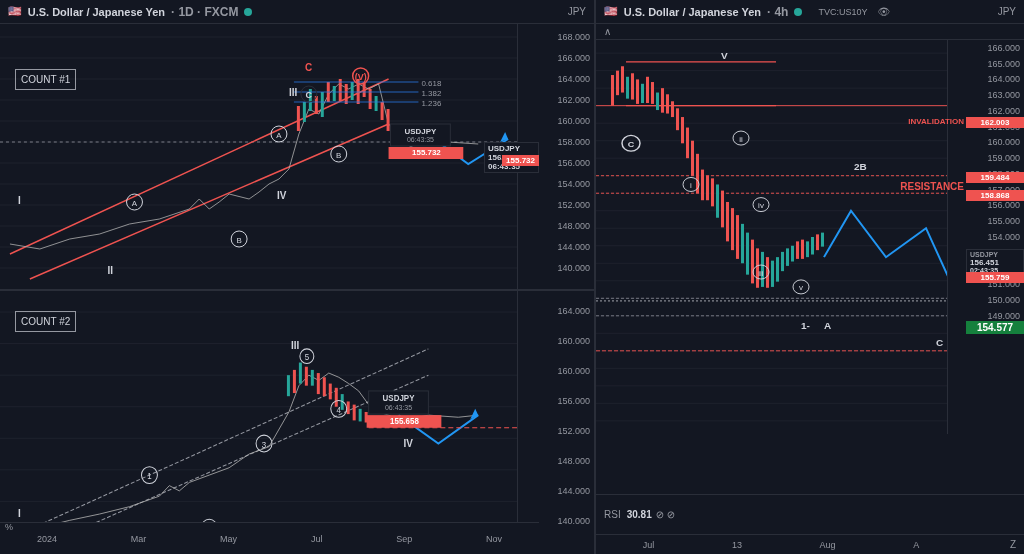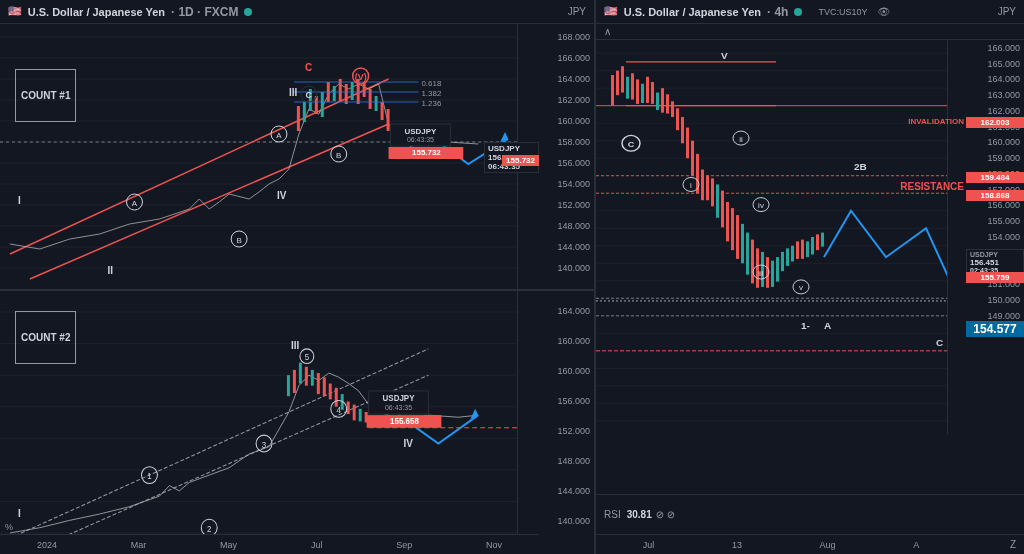--- a/index.html
+++ b/index.html
@@ -96,22 +96,22 @@
       bottom: 0;
     }
 
     
     .count-box {
       position: absolute;
       border: 1px solid #9598a1;
       background: transparent;
       color: #d1d4dc;
       font-size: 10px;
-      padding: 20px 5px;
-      font-weight: 700;
+      padding: 4px 5px;
+      font-weight: 400;
     }
 
     
     .price-tag {
       position: absolute;
       right: 55px;
       font-size: 9px;
       font-weight: 700;
       padding: 1px 3px;
       transform: translateY(-50%);
@@ -386,21 +386,21 @@
       <div class="price-label" style="top: 20px;">164.000</div>
       <div class="price-label" style="top: 50px;">160.000</div>
       <div class="price-label" style="top: 80px;">160.000</div>
       <div class="price-label" style="top: 110px;">156.000</div>
       <div class="price-label" style="top: 140px;">152.000</div>
       <div class="price-label" style="top: 170px;">148.000</div>
       <div class="price-label" style="top: 200px;">144.000</div>
       <div class="price-label" style="top: 230px;">140.000</div>
     </div>
 
-    <div style="position:absolute; bottom:0; left:0; right:55px; height:20px; display:flex; align-items:center; border-top:1px solid #2a2e39; background:#131722;">
+    <div style="position:absolute; bottom:0; left:0; right:55px; height:32px; display:flex; align-items:center; border-top:1px solid #2a2e39; background:#131722;">
       <div style="display:flex; width:100%; justify-content:space-around; font-size:9px; color:#9598a1;">
         <span>2024</span>
         <span>Mar</span>
         <span>May</span>
         <span>Jul</span>
         <span>Sep</span>
         <span>Nov</span>
       </div>
     </div>
 
@@ -573,21 +573,21 @@
     <div style="position:absolute; top:33%; right:0; width:58px; background:#ef5350; color:#fff; font-size:8px; font-weight:700; padding:1px 3px; text-align:center;">158.868</div>
 
     <div style="position:absolute; top:46%; right:0; width:58px; background:#131722; color:#d1d4dc; font-size:8px; font-weight:700; padding:1px 3px; border:1px solid #2a2e39;">
       <div style="font-size:7px; color:#9598a1;">USDJPY</div>
       <div>156.451</div>
       <div style="font-size:7px;">02:43:35</div>
     </div>
 
     <div style="position:absolute; top:51%; right:0; width:58px; background:#ef5350; color:#fff; font-size:8px; font-weight:700; padding:1px 3px; text-align:center;">155.759</div>
 
-    <div style="position:absolute; top:62%; right:0; width:58px; background:#0369a1; color:#fff; font-size:12px; font-weight:700; padding:1px 3px; text-align:center;">154.577</div>
+    <div style="position:absolute; top:62%; right:0; width:58px; background:#15803d; color:#fff; font-size:10px; font-weight:700; padding:1px 3px; text-align:center;">154.577</div>
   </div>
 
   <div class="rsi-area">
     <span style="margin-right:6px;">RSI</span>
     <span style="color:#d1d4dc; font-weight:700;">30.81</span>
     <span style="margin-left:4px; color:#9598a1;">⊘ ⊘</span>
   </div>
 
   <div class="bottom-bar">
     <div style="display:flex; width:calc(100% - 58px); justify-content:space-around; font-size:9px; color:#9598a1;">

